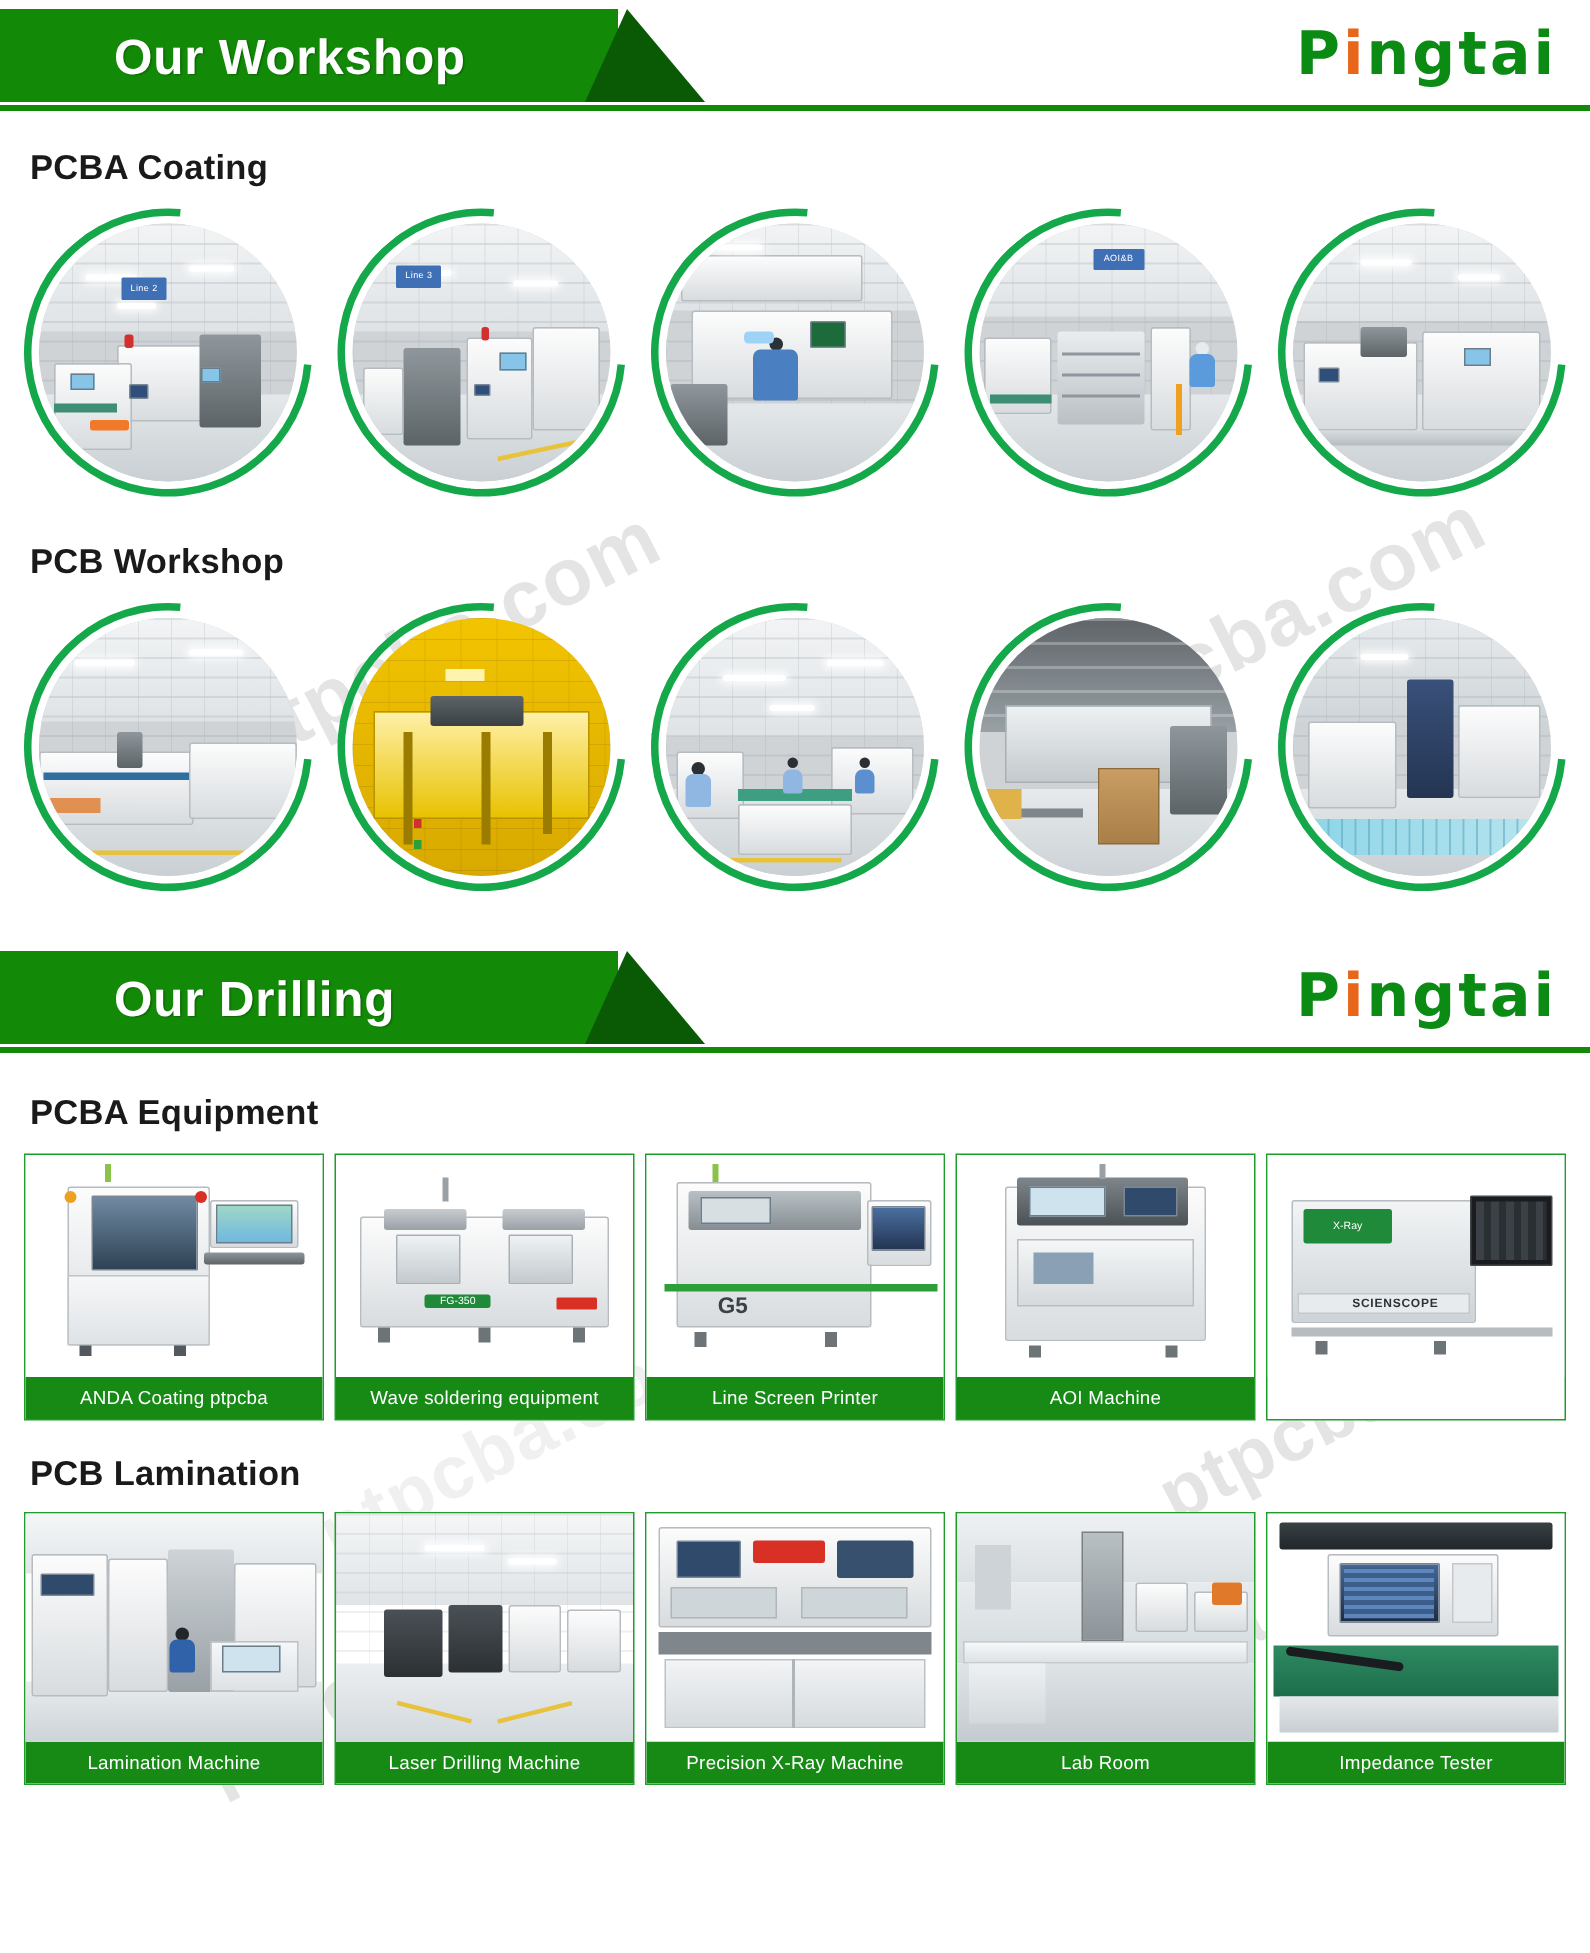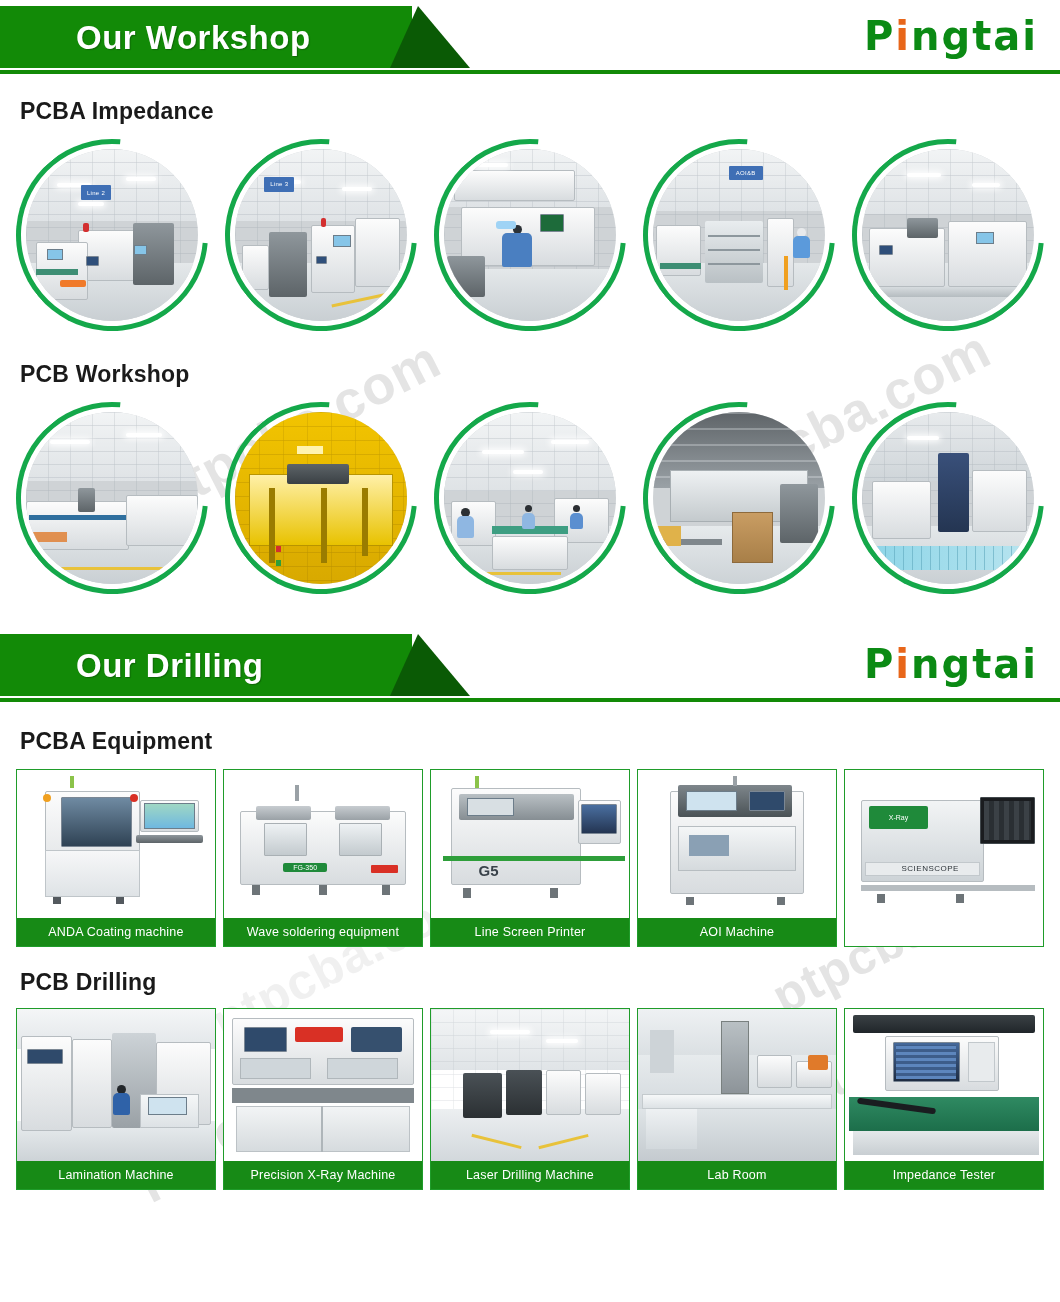--- a/index.html
+++ b/index.html
@@ -211,21 +211,21 @@
     <div class="banner-green"></div>
     <div class="banner-tri-dark"></div>
     <div class="banner-title">Our Workshop</div>
     <div class="logo">
       <span>P<span class="dot-i">i</span>ngtai</span>
     </div>
     <div class="banner-rule"></div>
   </div>
 
   <div style="padding:24px 0 14px 20px;">
-    <span class="sec-title">PCBA Impedance</span>
+    <span class="sec-title">PCBA Coating</span>
   </div>
 
   <div class="circle-row">
 
     <div class="circ">
       <div class="photo">
         <div class="scene">
           <div class="sc-ceiling"></div>
             <div class="sc-grid"></div>
             <div class="sc-floor"></div>
@@ -474,21 +474,21 @@
           <div style="position:absolute;left:57%;top:16%;width:8px;height:8px;border-radius:50%;background:#d93025;"></div>
           <div class="mach" style="left:62%;top:20%;width:30%;height:22%;"></div>
           <div class="scr-lt" style="left:64%;top:22%;width:26%;height:18%;background:linear-gradient(#9fd7c4,#6fb8e0);"></div>
           <div class="mach-dk" style="left:60%;top:44%;width:34%;height:5%;"></div>
           <div style="position:absolute;left:18%;top:84%;width:8px;height:10px;background:#53595e;"></div>
           <div style="position:absolute;left:50%;top:84%;width:8px;height:10px;background:#53595e;"></div>
           <div style="position:absolute;left:14%;top:54%;width:48%;height:32%;background:linear-gradient(#f6f7f8,#dfe3e6);border:1px solid #bfc5c9;"></div>
           <div style="position:absolute;left:27%;top:4%;width:4px;height:12px;background:#8bc34a;"></div>
         </div>
       </div>
-      <div class="eq-label">ANDA Coating machine</div>
+      <div class="eq-label">ANDA Coating ptpcba</div>
     </div>
 
     <div class="eq-card">
       <div class="eq-photo">
         <div class="scene">
           <div class="mach" style="left:8%;top:28%;width:84%;height:50%;"></div>
           <div class="mach-dk" style="left:16%;top:24%;width:28%;height:10%;background:linear-gradient(#c7ccd0,#9aa1a6);"></div>
           <div class="mach-dk" style="left:56%;top:24%;width:28%;height:10%;background:linear-gradient(#c7ccd0,#9aa1a6);"></div>
           <div class="scr" style="left:20%;top:36%;width:22%;height:22%;background:linear-gradient(#eef2f4,#c3cace);border-color:#a9b0b4;"></div>
           <div class="scr" style="left:58%;top:36%;width:22%;height:22%;background:linear-gradient(#eef2f4,#c3cace);border-color:#a9b0b4;"></div>
@@ -539,31 +539,31 @@
     </div>
 
     <div class="eq-card">
       <div class="eq-photo">
         <div class="scene">
           <div class="mach" style="left:8%;top:20%;width:62%;height:56%;background:linear-gradient(#f2f4f5,#cdd3d7);"></div>
           <div style="position:absolute;left:12%;top:24%;width:30%;height:16%;background:#1f8a3a;border-radius:2px;color:#fff;font-size:7px;display:flex;align-items:center;justify-content:center;">X-Ray</div>
           <div class="scr" style="left:68%;top:18%;width:28%;height:32%;background:#1a1c1f;border-color:#41484c;"></div>
           <div style="position:absolute;left:70%;top:21%;width:24%;height:26%;background:repeating-linear-gradient(90deg,#3b4146 0 5px,#2a2f33 5px 10px);"></div>
           <div style="position:absolute;left:8%;top:78%;width:88%;height:6px;background:#b6bcc0;"></div>
-          <div style="position:absolute;left:10%;top:62%;width:58%;height:14px;background:#e8ebed;border:1px solid #c2c8cc;color:#2c3338;font-size:8px;font-weight:normal;display:flex;align-items:center;justify-content:center;letter-spacing:.5px;padding-left:16px;">SCIENSCOPE</div>
+          <div style="position:absolute;left:10%;top:62%;width:58%;height:14px;background:#e8ebed;border:1px solid #c2c8cc;color:#2c3338;font-size:8px;font-weight:bold;display:flex;align-items:center;justify-content:center;letter-spacing:.5px;padding-left:16px;">SCIENSCOPE</div>
           <div style="position:absolute;left:16%;top:84%;width:8px;height:9px;background:#6d7478;"></div>
           <div style="position:absolute;left:56%;top:84%;width:8px;height:9px;background:#6d7478;"></div>
         </div>
       </div>
     </div>
 
   </div>
 
   <div style="padding:22px 0 12px 20px;">
-    <span class="sec-title">PCB Drilling</span>
+    <span class="sec-title">PCB Lamination</span>
   </div>
 
   <div class="eq-row">
 
     <div class="eq-card tall">
       <div class="eq-photo">
         <div class="scene">
           <div class="sc-ceiling" style="height:26%;background:linear-gradient(#f4f6f7,#e2e6e9);"></div>
           <div class="sc-floor" style="height:26%;background:linear-gradient(#e9edef,#cdd3d7);"></div>
           <div class="mach" style="left:2%;top:18%;width:26%;height:62%;"></div>
@@ -573,37 +573,20 @@
           <div class="scr" style="left:5%;top:26%;width:18%;height:10%;background:#2f4a6b;"></div>
           <div class="person" style="left:46%;top:50%;width:26px;height:44px;">
             <div class="head" style="background:#22262a;"></div>
             <div class="body" style="background:#2f62a8;"></div>
           </div>
           <div style="position:absolute;left:62%;top:56%;width:30%;height:22%;background:linear-gradient(#f5f7f8,#dde2e5);border:1px solid #bcc2c6;"></div>
           <div class="scr-lt" style="left:66%;top:58%;width:20%;height:12%;background:#cfe3ef;"></div>
         </div>
       </div>
       <div class="eq-label">Lamination Machine</div>
-    </div>
-
-    <div class="eq-card tall">
-      <div class="eq-photo">
-        <div class="scene">
-          <div class="mach" style="left:4%;top:6%;width:92%;height:44%;"></div>
-          <div class="scr" style="left:10%;top:12%;width:22%;height:16%;background:#2f4a6b;"></div>
-          <div style="position:absolute;left:36%;top:12%;width:24%;height:10%;background:#d93025;border-radius:2px;"></div>
-          <div style="position:absolute;left:64%;top:12%;width:26%;height:16%;background:#36506e;border-radius:2px;"></div>
-          <div style="position:absolute;left:8%;top:32%;width:36%;height:14%;background:#cfd6da;border:1px solid #b0b7bb;"></div>
-          <div style="position:absolute;left:52%;top:32%;width:36%;height:14%;background:#cfd6da;border:1px solid #b0b7bb;"></div>
-          <div style="position:absolute;left:4%;top:52%;width:92%;height:10%;background:#7f878c;"></div>
-          <div style="position:absolute;left:6%;top:64%;width:88%;height:30%;background:linear-gradient(#f2f4f5,#d6dbde);border:1px solid #bcc2c6;"></div>
-          <div style="position:absolute;left:49%;top:64%;width:2px;height:30%;background:#aeb5b9;"></div>
-        </div>
-      </div>
-      <div class="eq-label">Precision X-Ray Machine</div>
     </div>
 
     <div class="eq-card tall">
       <div class="eq-photo">
         <div class="scene">
           <div class="sc-ceiling" style="height:40%;background:linear-gradient(#f4f6f7,#e0e4e7);"></div>
           <div class="sc-grid" style="opacity:.3;"></div>
           <div class="sc-floor" style="height:34%;background:linear-gradient(#eceff1,#d2d8dc);"></div>
           <div class="lamp" style="left:30%;top:14%;width:40px;"></div>
           <div class="lamp" style="left:58%;top:20%;width:32px;"></div>
@@ -614,20 +597,37 @@
           <div class="yellow-line" style="left:20%;top:86%;width:26%;transform:rotate(14deg);"></div>
           <div class="yellow-line" style="left:54%;top:86%;width:26%;transform:rotate(-14deg);"></div>
         </div>
       </div>
       <div class="eq-label">Laser Drilling Machine</div>
     </div>
 
     <div class="eq-card tall">
       <div class="eq-photo">
         <div class="scene">
+          <div class="mach" style="left:4%;top:6%;width:92%;height:44%;"></div>
+          <div class="scr" style="left:10%;top:12%;width:22%;height:16%;background:#2f4a6b;"></div>
+          <div style="position:absolute;left:36%;top:12%;width:24%;height:10%;background:#d93025;border-radius:2px;"></div>
+          <div style="position:absolute;left:64%;top:12%;width:26%;height:16%;background:#36506e;border-radius:2px;"></div>
+          <div style="position:absolute;left:8%;top:32%;width:36%;height:14%;background:#cfd6da;border:1px solid #b0b7bb;"></div>
+          <div style="position:absolute;left:52%;top:32%;width:36%;height:14%;background:#cfd6da;border:1px solid #b0b7bb;"></div>
+          <div style="position:absolute;left:4%;top:52%;width:92%;height:10%;background:#7f878c;"></div>
+          <div style="position:absolute;left:6%;top:64%;width:88%;height:30%;background:linear-gradient(#f2f4f5,#d6dbde);border:1px solid #bcc2c6;"></div>
+          <div style="position:absolute;left:49%;top:64%;width:2px;height:30%;background:#aeb5b9;"></div>
+        </div>
+      </div>
+      <div class="eq-label">Precision X-Ray Machine</div>
+    </div>
+
+    <div class="eq-card tall">
+      <div class="eq-photo">
+        <div class="scene">
           <div class="sc-ceiling" style="height:30%;background:linear-gradient(#eef1f3,#dbe0e3);"></div>
           <div style="position:absolute;left:0;top:30%;right:0;height:36%;background:linear-gradient(#e7ebed,#d4dade);"></div>
           <div class="sc-floor" style="height:34%;background:linear-gradient(#dfe4e7,#c4cacf);"></div>
           <div style="position:absolute;left:42%;top:8%;width:14%;height:48%;background:linear-gradient(#b9c0c4,#8d9499);border:1px solid #79807f;"></div>
           <div class="mach" style="left:60%;top:30%;width:18%;height:22%;"></div>
           <div class="mach" style="left:80%;top:34%;width:18%;height:18%;"></div>
           <div style="position:absolute;left:86%;top:30%;width:10%;height:10%;background:#e07a2a;border-radius:2px;"></div>
           <div style="position:absolute;left:2%;top:56%;width:96%;height:10%;background:linear-gradient(#f6f8f9,#dde2e5);border:1px solid #c4cacd;"></div>
           <div style="position:absolute;left:4%;top:66%;width:26%;height:26%;background:linear-gradient(#eef1f3,#d2d8dc);"></div>
           <div style="position:absolute;left:6%;top:14%;width:12%;height:28%;background:#cdd3d7;"></div>

